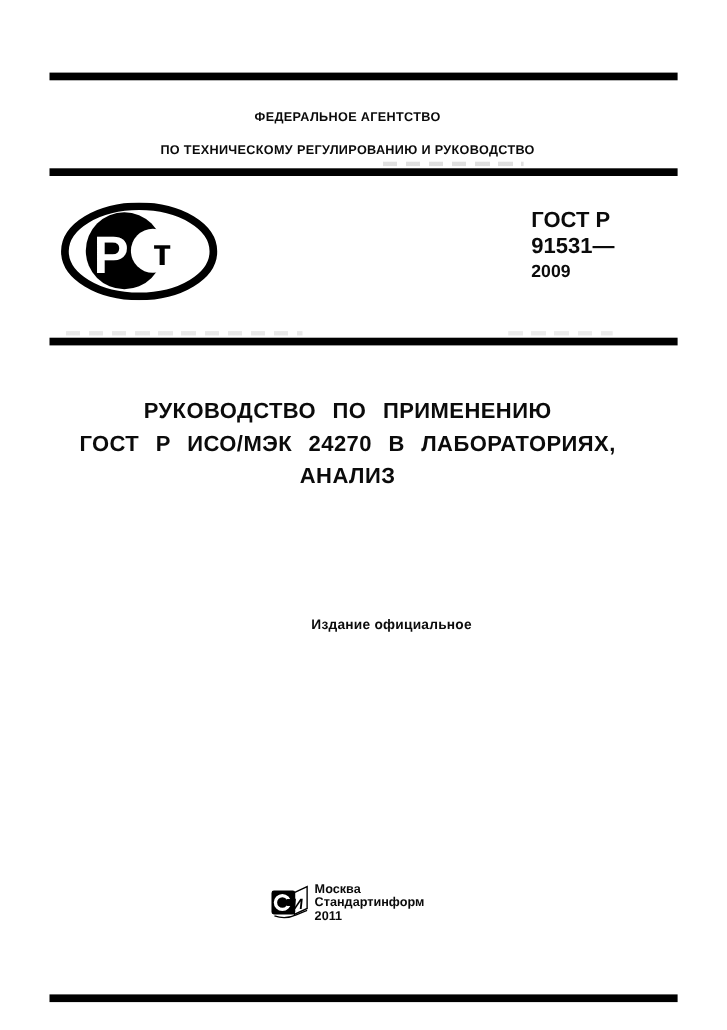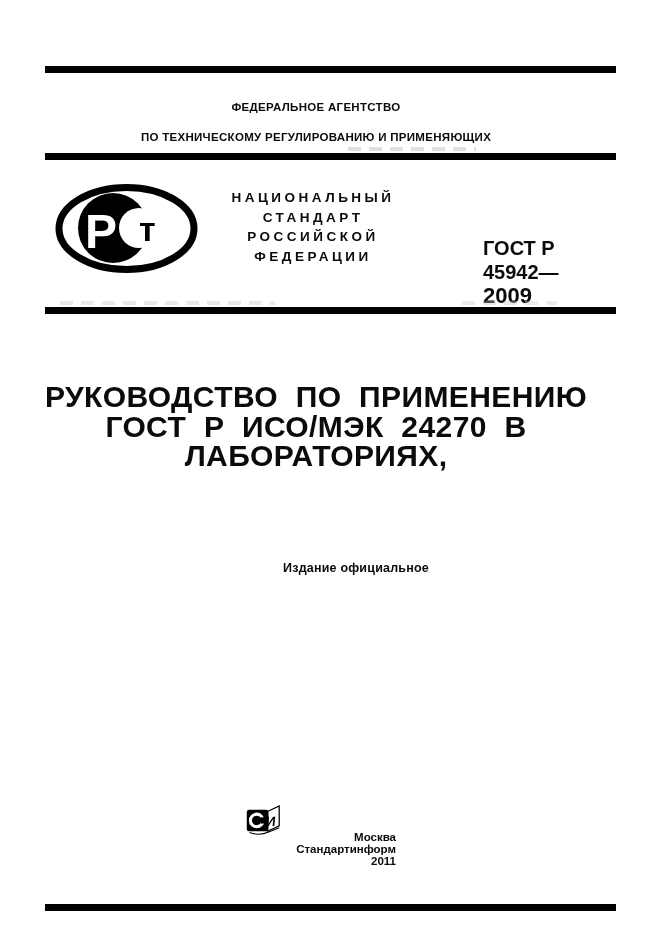--- a/index.html
+++ b/index.html
@@ -19,87 +19,82 @@
 
   .agency { top:92px; font-size:11.5px; font-weight:bold; letter-spacing:0.3px; line-height:30px; }
 
   .rst-logo { position:absolute; left:55px; top:184px; width:143px; height:89px; }
 
   .std-type {
     position:absolute; left:208px; top:188px; width:210px; text-align:center;
     font-size:13.5px; font-weight:bold; letter-spacing:3.5px; line-height:19.5px;
   }
 
-  .designation { position:absolute; left:483px; top:188px; font-weight:bold; line-height:24px; font-size:20px;margin-top:48px; }
-  .designation .year { font-size:22px; }
+  .designation { position:absolute; left:483px; top:188px; font-weight:bold; line-height:24px; font-size:20px; }
+  .designation .year { font-size:16px; }
 
   .doc-title {
-    top:382px; font-size:30px; font-weight:bold;
+    top:360px; font-size:20px; font-weight:bold;
     letter-spacing:0.4px; word-spacing:9px; line-height:29.5px;
   }
 
   .edition { top:561px; font-size:12.5px; font-weight:bold; letter-spacing:0.2px;padding-left:40px; }
 
   .si-logo { position:absolute; left:245px; top:801px; width:36px; height:38px; }
   .imprint-text {
-    position:absolute; left:286px; top:832px; width:110px; text-align:right;
+    position:absolute; left:286px; top:804px; width:110px; text-align:left;
     font-size:11.5px; font-weight:bold; line-height:11.8px;
   }
 
   .ghost { position:absolute; height:4px; opacity:0.55;
     background:repeating-linear-gradient(90deg,#c6c6c6 0 13px, transparent 13px 21px); }
   .ghost-a { left:348px; top:147px; width:128px; }
   .ghost-b { left:60px;  top:301px; width:215px; opacity:0.4; }
   .ghost-c { left:462px; top:301px; width:95px;  opacity:0.35; }
 
   svg text { font-family:"Liberation Sans", sans-serif; }
 </style>
 </head>
 <body>
 
 <div class="page">
 
   <div class="bar bar-top"></div>
 
   <div class="centerbox agency">
     <div>ФЕДЕРАЛЬНОЕ АГЕНТСТВО</div>
-    <div>ПО ТЕХНИЧЕСКОМУ РЕГУЛИРОВАНИЮ И ПРИМЕНЯЮЩИХ</div>
+    <div>ПО ТЕХНИЧЕСКОМУ РЕГУЛИРОВАНИЮ И РУКОВОДСТВО</div>
   </div>
 
   <div class="ghost ghost-a"></div>
   <div class="bar bar-second"></div>
 
   <svg class="rst-logo" viewBox="0 0 143 89" aria-hidden="true">
     <ellipse cx="71.5" cy="44.5" rx="67.5" ry="41" fill="#fff" stroke="#000" stroke-width="7"></ellipse>
     <circle cx="58" cy="44" r="35" fill="#000"></circle>
     <circle cx="84" cy="44" r="20" fill="#fff"></circle>
     <text x="30" y="64" font-size="48" font-weight="bold" fill="#fff">Р</text>
     <text x="84" y="57" font-size="34" font-weight="bold" fill="#000">т</text>
   </svg>
 
-  <div class="std-type">
-    <div>НАЦИОНАЛЬНЫЙ</div>
-    <div>СТАНДАРТ</div>
-    <div>РОССИЙСКОЙ</div>
-    <div>ФЕДЕРАЦИИ</div>
-  </div>
 
   <div class="designation">
     <div>ГОСТ Р</div>
-    <div>45942—</div>
+    <div>91531—</div>
     <div class="year">2009</div>
   </div>
 
   <div class="ghost ghost-b"></div>
   <div class="ghost ghost-c"></div>
   <div class="bar bar-third"></div>
 
   <div class="centerbox doc-title">
     <div>РУКОВОДСТВО  ПО  ПРИМЕНЕНИЮ</div>
     <div>ГОСТ  Р  ИСО/МЭК  24270  В  ЛАБОРАТОРИЯХ,</div>
+    <div>АНАЛИЗ</div>
   </div>
 
   <div class="centerbox edition">Издание официальное</div>
 
   <svg class="si-logo" viewBox="0 0 40 37" aria-hidden="true">
     <path d="M25,9 L38,3 L38,25 L25,31 Z" fill="#fff" stroke="#000" stroke-width="1.4"></path>
     <rect x="2" y="7" width="24" height="24" rx="2.5" fill="#000"></rect>
     <circle cx="13" cy="19" r="7" fill="none" stroke="#fff" stroke-width="3.4"></circle>
     <rect x="17.5" y="15.5" width="5" height="7" fill="#000"></rect>
     <text x="25.5" y="25.5" font-size="15" font-weight="bold" fill="#000" transform="skewX(-6)">И</text>

